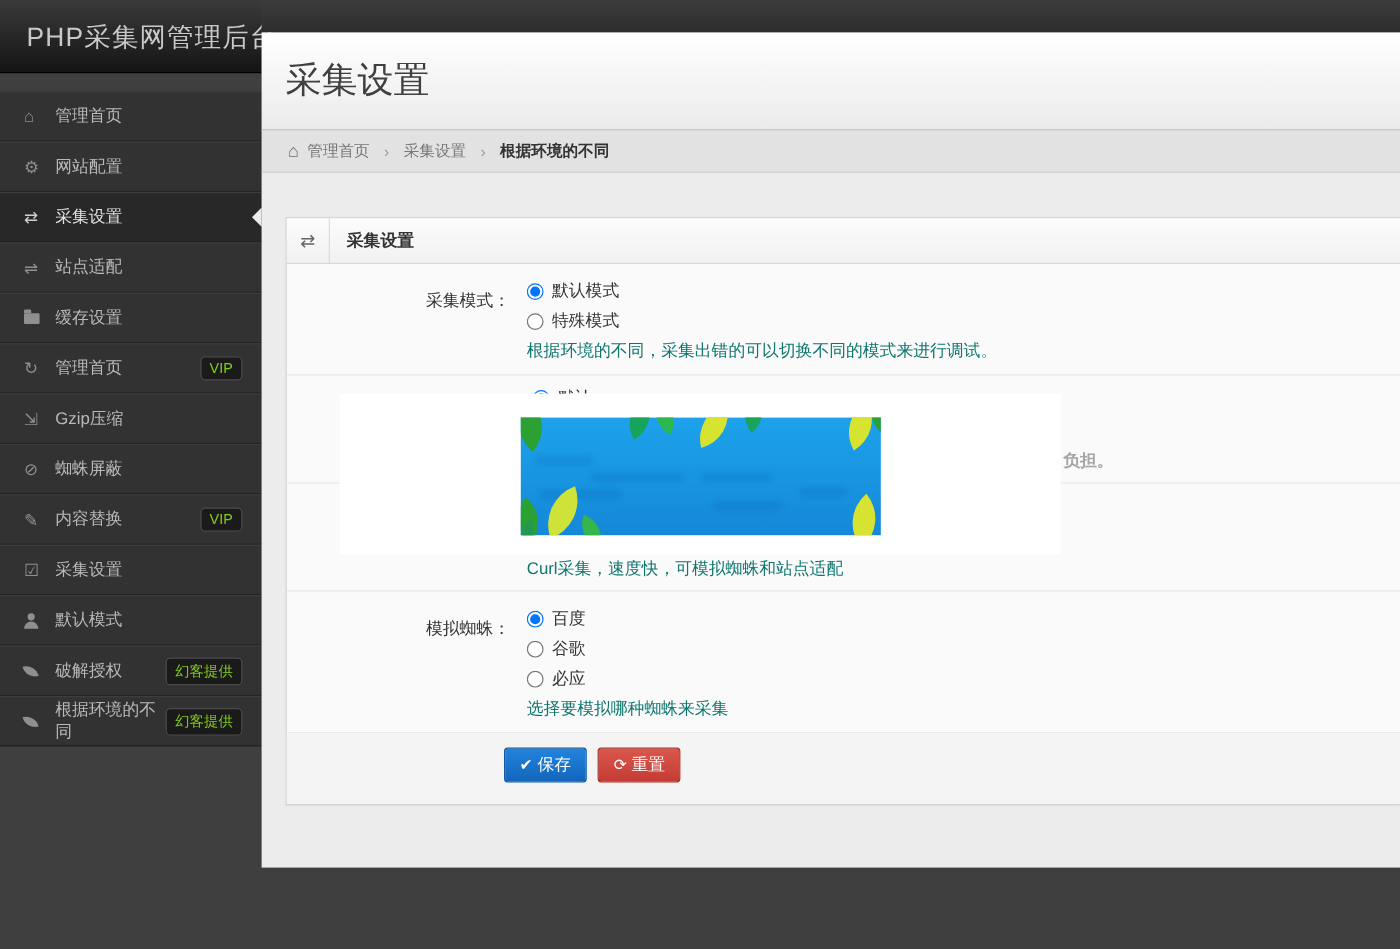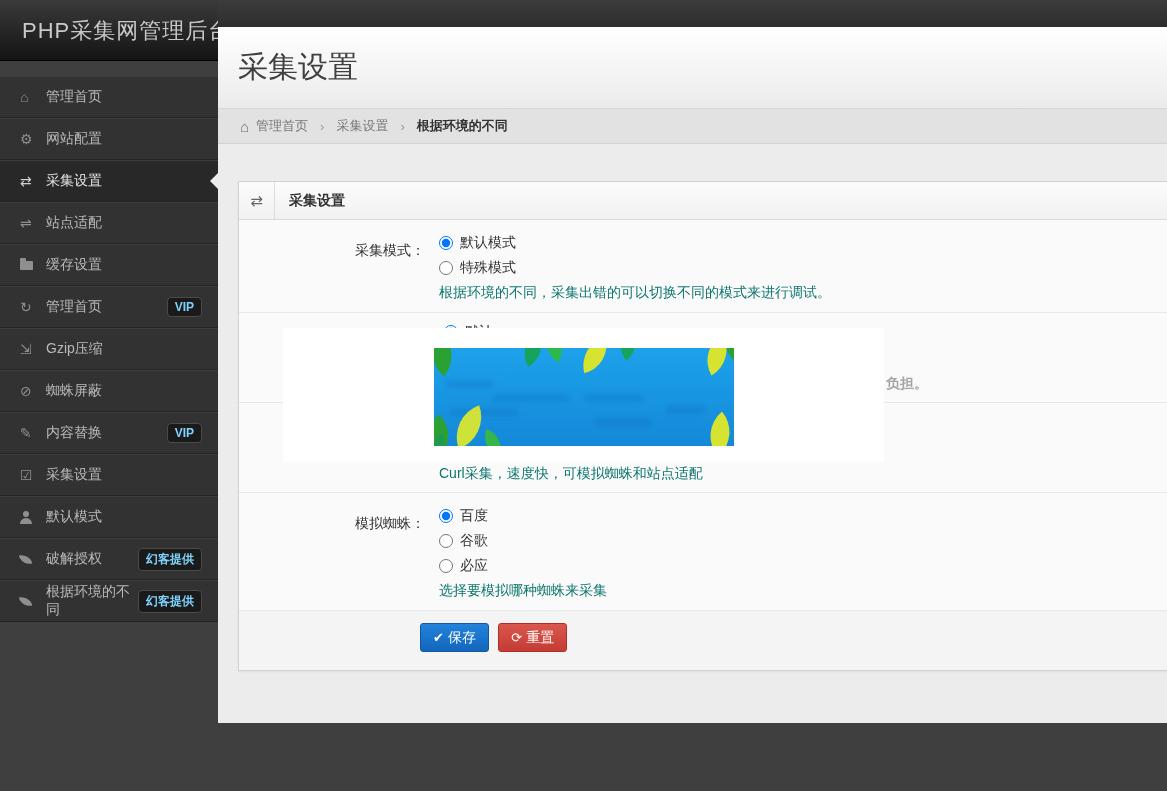--- a/index.html
+++ b/index.html
@@ -33,21 +33,21 @@
     border-right:8px solid #ececec;
   }
   .nav-ic {
     width:26px; color:#8f8f8f; font-size:14px; text-align:left;
     display:inline-flex; align-items:center; flex:0 0 26px;
   }
   .nav-item.active .nav-ic { color:#cfcfcf; }
   .badge {
     margin-left:auto; margin-right:16px;
     background:#1a1a1a; border:1px solid #4a4a4a; border-radius:4px;
-    color:#7dd3fc; font-size:12px; font-weight:bold; padding:2px 7px;
+    color:#84cc16; font-size:12px; font-weight:normal; padding:2px 7px;
     white-space:nowrap;
   }
   
   .shape-folder { width:13px; height:9px; background:#8f8f8f; border-radius:1px; position:relative; }
   .shape-folder::before { content:""; position:absolute; left:0; top:-3px; width:6px; height:3px; background:#8f8f8f; border-radius:1px 1px 0 0; }
   .shape-user { width:12px; height:6px; background:#8f8f8f; border-radius:6px 6px 0 0; position:relative; margin-top:7px; }
   .shape-user::before { content:""; position:absolute; left:3px; top:-7px; width:6px; height:6px; background:#8f8f8f; border-radius:50%; }
   .shape-leaf { width:11px; height:11px; background:#8f8f8f; border-radius:0 100%; transform:rotate(-15deg); }
 
   

